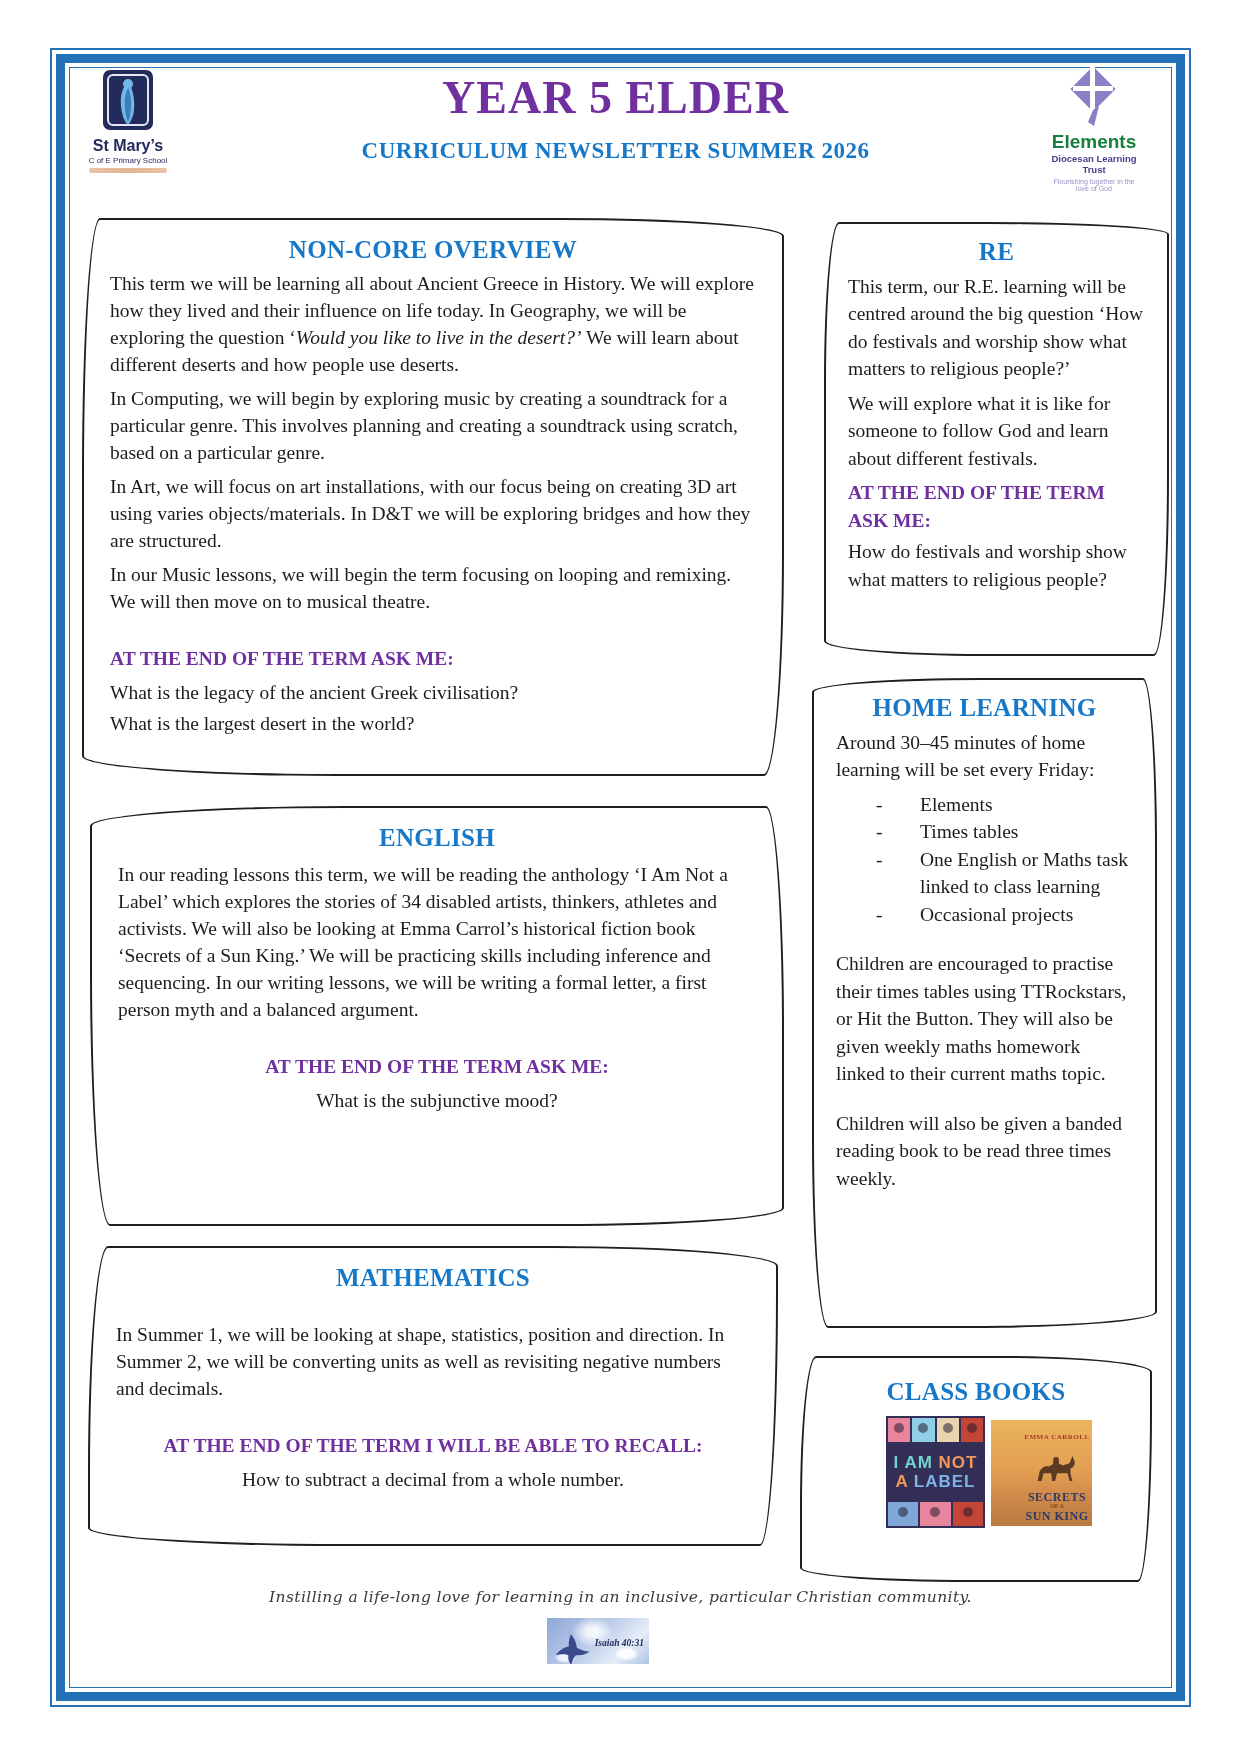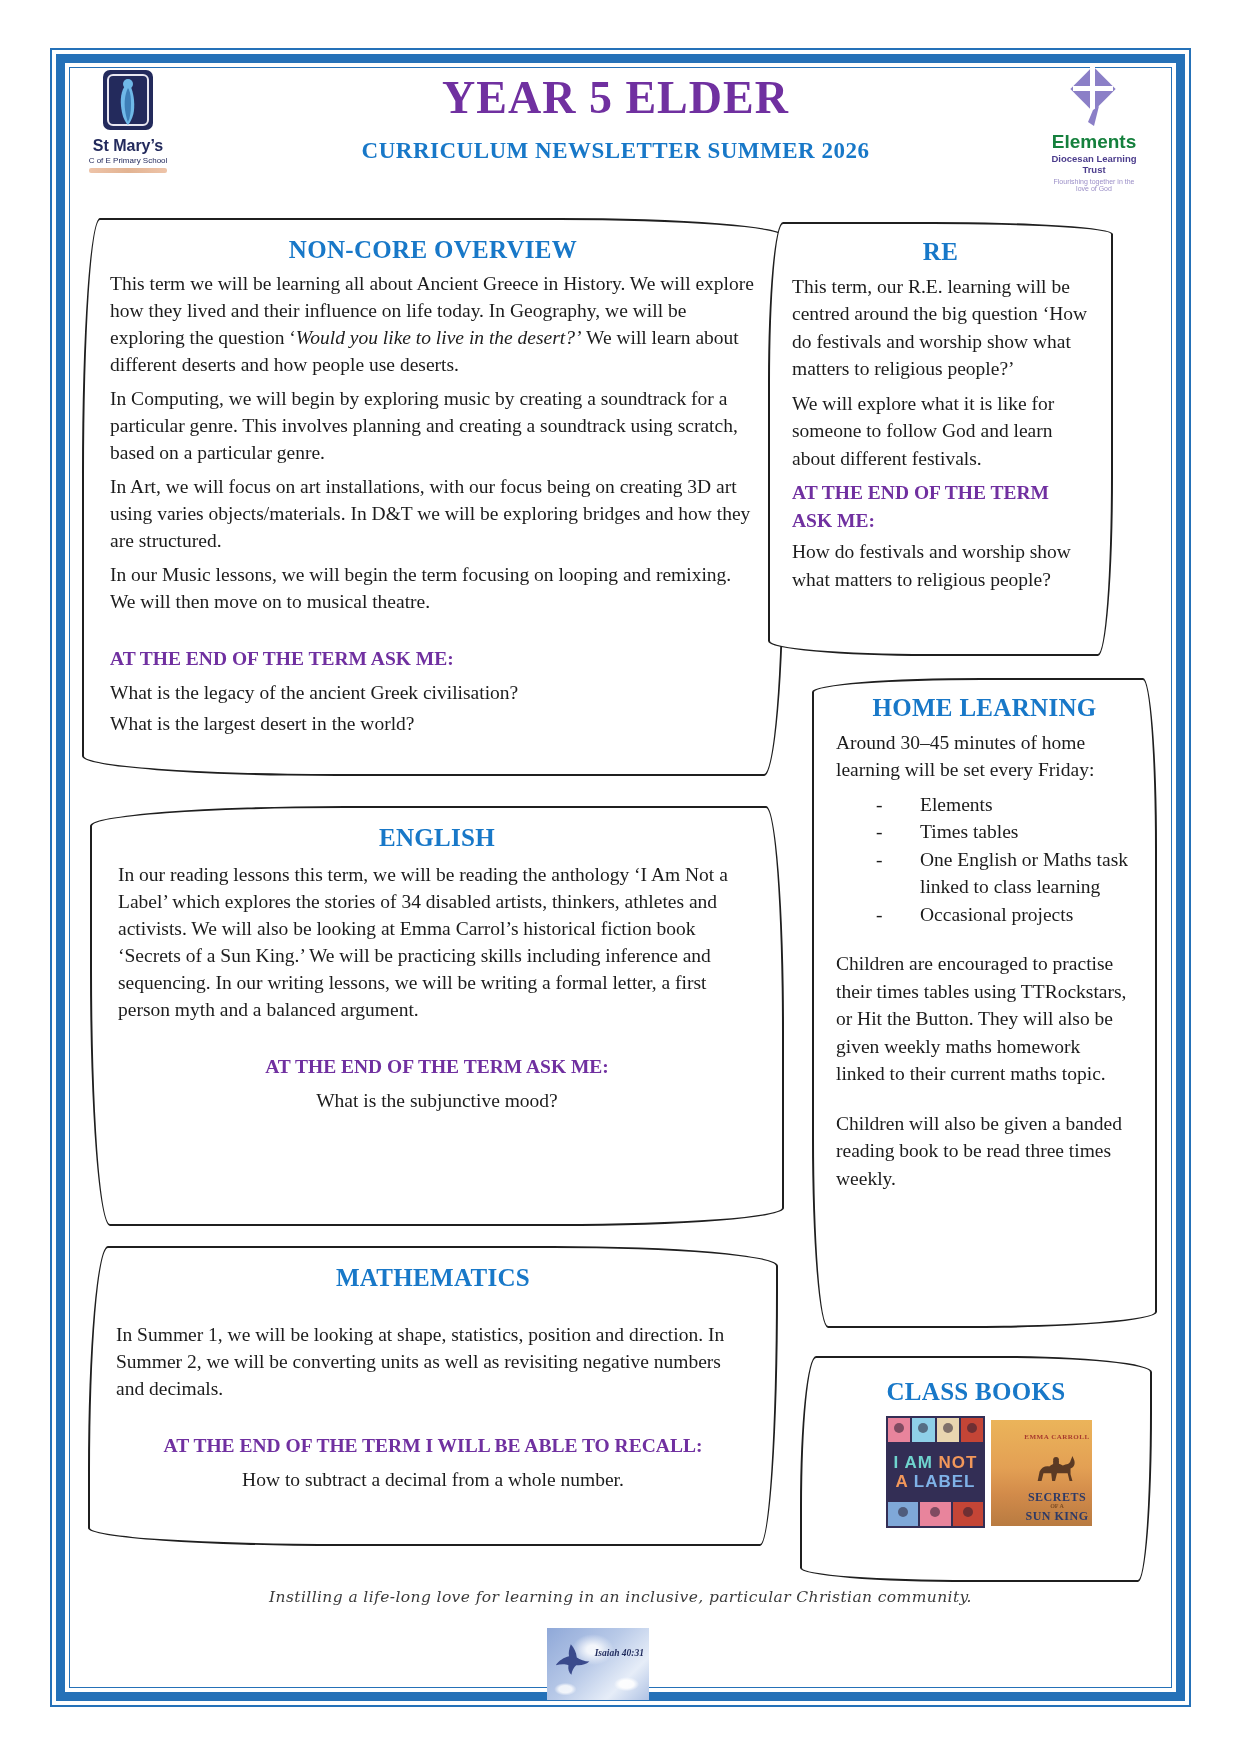--- a/index.html
+++ b/index.html
@@ -39,21 +39,21 @@
   .gap-lg { margin-top:30px !important; }
   .gap-md { margin-top:22px !important; }
   .tight { margin:4px 0 !important; }
 
   .b-noncore { left:82px;  top:218px;  width:702px; height:558px;
                border-radius:18px 225px 20px 255px / 255px 18px 225px 20px; }
   .b-english { left:90px;  top:806px;  width:694px; height:420px;
                border-radius:255px 18px 225px 20px / 20px 225px 18px 255px; }
   .b-math    { left:88px;  top:1246px; width:690px; height:300px;
                border-radius:20px 225px 18px 255px / 225px 20px 255px 18px; }
-  .b-re      { left:768px; top:222px;  width:345px; height:434px;
+  .b-re      { left:824px; top:222px;  width:345px; height:434px;
                border-radius:15px 180px 15px 160px / 160px 12px 180px 15px; }
   .b-home    { left:812px; top:678px;  width:345px; height:650px;
                border-radius:170px 14px 190px 16px / 14px 170px 16px 190px; }
   .b-books   { left:800px; top:1356px; width:352px; height:226px;
                border-radius:16px 150px 14px 170px / 150px 16px 170px 14px; }
 
   .bullets { margin-top:2px; }
   .bullet { display:flex; padding-left:40px; }
   .bullet .dash { width:44px; flex:none; }
   .bullet .btext { flex:1; }
@@ -75,26 +75,26 @@
   .cov2-author { font-size:7px; font-weight:bold; color:#A83A2E; letter-spacing:0.5px; padding-top:4px; }
   .cov2-camel { margin-top:2px; }
   .cov2-t1 { font-size:12px; font-weight:bold; color:#2E3A66; line-height:12px; letter-spacing:0.5px; }
   .cov2-t2 { font-size:6px; font-weight:bold; color:#7A4A22; line-height:7px; }
   .cov2-t3 { font-size:12px; font-weight:bold; color:#2E3A66; line-height:12px; letter-spacing:0.5px; }
 
   
   .foot-tag { position:absolute; left:0; right:0; top:1588px; text-align:center;
               font-style:italic; font-size:15.5px; color:#3a3a3a; letter-spacing:0.4px;
               font-family:"DejaVu Serif", serif; }
-  .eagle { position:absolute; left:547px; top:1618px; width:102px; height:72px; overflow:hidden;
+  .eagle { position:absolute; left:547px; top:1618px; width:102px; height:46px; overflow:hidden;
            background:
              radial-gradient(18px 10px at 78% 78%, rgba(255,255,255,.9) 40%, rgba(255,255,255,0) 70%),
              radial-gradient(16px 9px at 18% 85%, rgba(255,255,255,.8) 40%, rgba(255,255,255,0) 70%),
              radial-gradient(30px 22px at 45% 30%, rgba(255,255,255,.85) 20%, rgba(255,255,255,0) 70%),
-             linear-gradient(135deg,#8FA8D8 0%,#B9CAE8 45%,#E6EDF8 75%,#AFC2E4 100%); margin-top: 10px; }
+             linear-gradient(135deg,#8FA8D8 0%,#B9CAE8 45%,#E6EDF8 75%,#AFC2E4 100%); }
   .eagle svg { position:absolute; left:4px; top:2px; }
   .verse { position:absolute; right:5px; top:20px; font-size:9.5px; font-weight:bold; font-style:italic;
            color:#1F2A5C; }
 </style>
 </head>
 <body>
 
 <div class="page">
 
   <div class="frame f1"></div>

